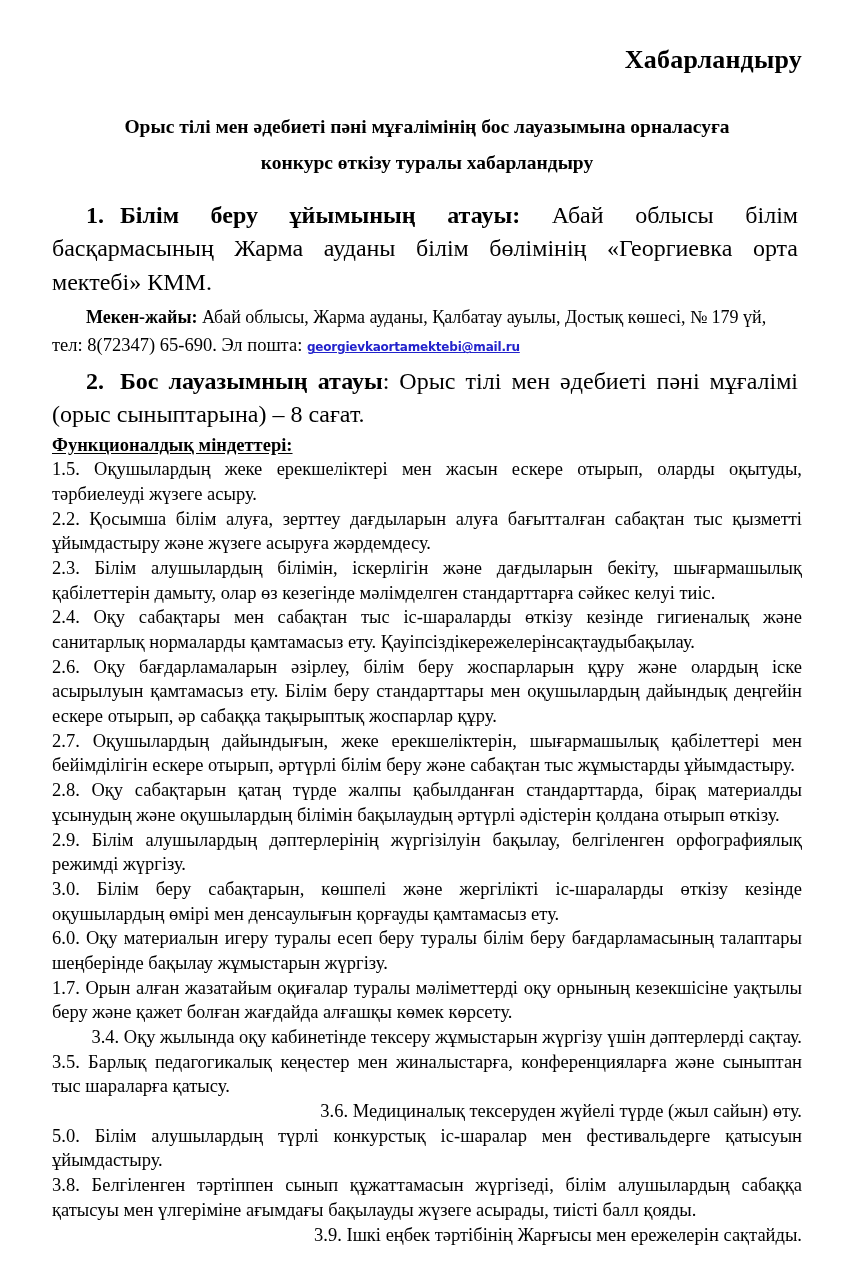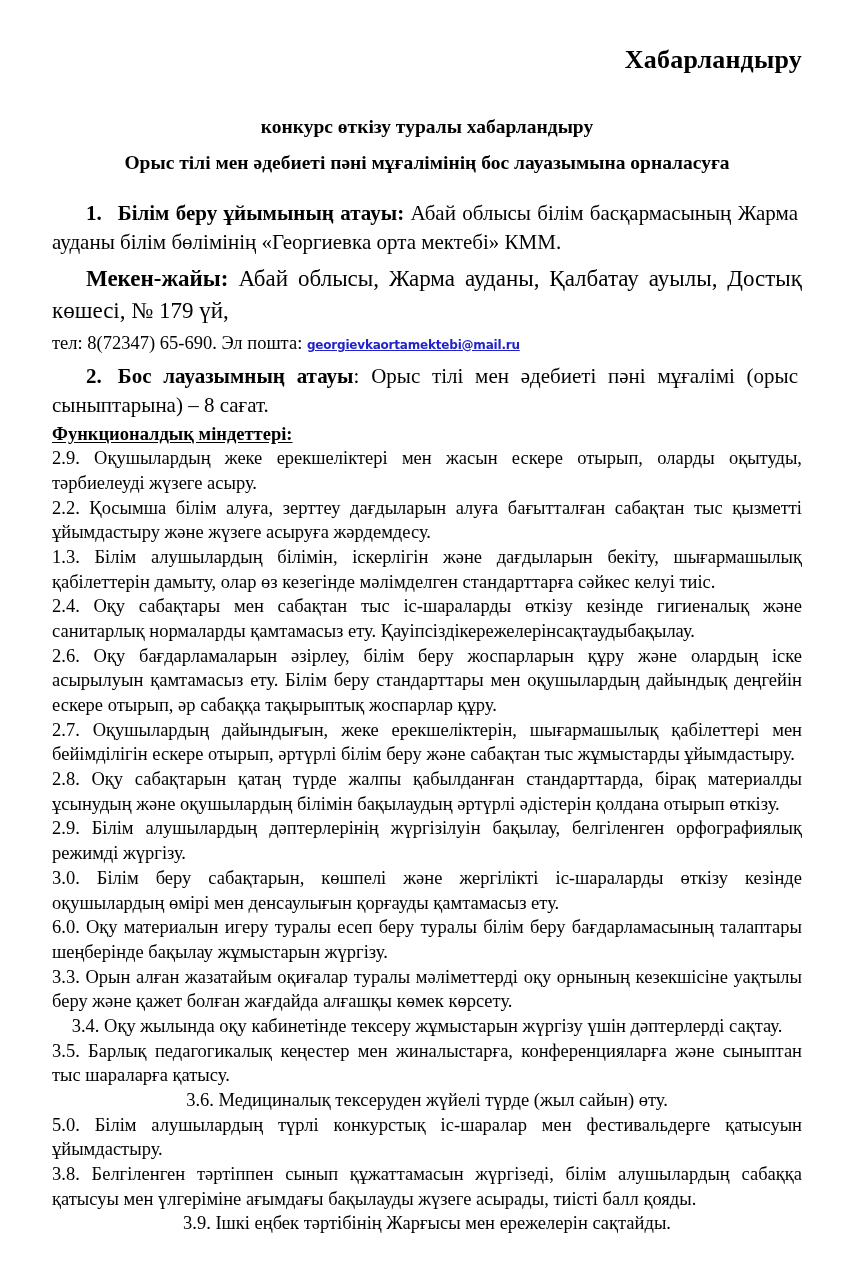--- a/index.html
+++ b/index.html
@@ -38,37 +38,37 @@
     font-weight: bold;
     font-size: 19.5px;
     line-height: 1.85;
     margin: 0 0 18px 0;
     padding: 0 14px;
   }
   .doc-subtitle .sub-line { display: block; }
 
   
   .numbered-item {
-    font-size: 21px;
+    font-size: 24px;
     line-height: 1.38;
     text-align: justify;
     text-justify: inter-word;
     margin: 0 4px 4px 0;
     text-indent: 34px;
   }
   .numbered-item .num {
     font-weight: bold;
     padding-right: 16px;
   }
   .numbered-item .lead {
     font-weight: bold;
   }
 
   .address-block {
-    font-size: 23px;
+    font-size: 18px;
     line-height: 1.38;
     text-align: justify;
     text-justify: inter-word;
     margin: 6px 0 4px 0;
     text-indent: 34px;
   }
   .address-block .lead { font-weight: bold; }
 
   .contact-line {
     font-size: 18.5px;
@@ -100,32 +100,32 @@
 
   
   .clause {
     font-size: 18.5px;
     line-height: 1.335;
     text-align: justify;
     text-justify: inter-word;
     margin: 0;
     padding: 0;
   }
-  .clause.single { text-align: center; font-family: Liberation Serif, serif; }
+  .clause.single { text-align: right; font-family: Liberation Serif, serif; }
 </style>
 </head>
 <body>
 
 <div class="page">
 
   <h1 class="doc-title">Хабарландыру</h1>
 
   <h2 class="doc-subtitle">
+    <span class="sub-line">Орыс тілі мен әдебиеті пәні мұғалімінің бос лауазымына орналасуға</span>
     <span class="sub-line">конкурс өткізу туралы хабарландыру</span>
-    <span class="sub-line">Орыс тілі мен әдебиеті пәні мұғалімінің бос лауазымына орналасуға</span>
   </h2>
 
   <p class="numbered-item">
     <span class="num">1.</span><span class="lead">Білім беру ұйымының атауы:</span><span> Абай  облысы білім басқармасының Жарма ауданы білім бөлімінің «Георгиевка орта мектебі» КММ.</span>
   </p>
 
   <p class="address-block">
     <span class="lead">Мекен-жайы:</span><span> Абай облысы, Жарма ауданы, Қалбатау ауылы, Достық көшесі, № 179 үй,</span>
   </p>
 
@@ -135,31 +135,31 @@
 
   <p class="numbered-item">
     <span class="num">2.</span><span class="lead">Бос лауазымның атауы</span><span>: Орыс тілі мен әдебиеті пәні мұғалімі (орыс сыныптарына) – 8 сағат.</span>
   </p>
 
   <div class="section-heading">
     <span class="u">Функционалдық міндеттері:</span>
   </div>
 
   <div class="duties-list">
-    <p class="clause">2.9. Оқушылардың жеке ерекшеліктері мен жасын ескере отырып, оларды оқытуды, тәрбиелеуді жүзеге асыру.</p>
+    <p class="clause">1.5. Оқушылардың жеке ерекшеліктері мен жасын ескере отырып, оларды оқытуды, тәрбиелеуді жүзеге асыру.</p>
     <p class="clause">2.2. Қосымша білім алуға, зерттеу дағдыларын алуға бағытталған сабақтан тыс қызметті ұйымдастыру және жүзеге асыруға жәрдемдесу.</p>
-    <p class="clause">1.3. Білім алушылардың білімін, іскерлігін және дағдыларын бекіту, шығармашылық қабілеттерін дамыту, олар өз кезегінде мәлімделген стандарттарға сәйкес келуі тиіс.</p>
+    <p class="clause">2.3. Білім алушылардың білімін, іскерлігін және дағдыларын бекіту, шығармашылық қабілеттерін дамыту, олар өз кезегінде мәлімделген стандарттарға сәйкес келуі тиіс.</p>
     <p class="clause">2.4. Оқу сабақтары мен сабақтан тыс іс-шараларды өткізу кезінде гигиеналық және санитарлық нормаларды қамтамасыз ету. Қауіпсіздікережелерінсақтаудыбақылау.</p>
     <p class="clause">2.6. Оқу бағдарламаларын әзірлеу, білім беру жоспарларын құру және олардың іске асырылуын қамтамасыз ету. Білім беру стандарттары мен оқушылардың дайындық деңгейін ескере отырып, әр сабаққа тақырыптық жоспарлар құру.</p>
     <p class="clause">2.7. Оқушылардың дайындығын, жеке ерекшеліктерін, шығармашылық қабілеттері мен бейімділігін ескере отырып, әртүрлі білім беру және сабақтан тыс жұмыстарды ұйымдастыру.</p>
     <p class="clause">2.8. Оқу сабақтарын қатаң түрде жалпы қабылданған стандарттарда, бірақ материалды ұсынудың және оқушылардың білімін бақылаудың әртүрлі әдістерін қолдана отырып өткізу.</p>
     <p class="clause">2.9. Білім алушылардың дәптерлерінің жүргізілуін бақылау, белгіленген орфографиялық режимді жүргізу.</p>
     <p class="clause">3.0. Білім беру сабақтарын, көшпелі және жергілікті іс-шараларды өткізу кезінде оқушылардың өмірі мен денсаулығын қорғауды қамтамасыз ету.</p>
     <p class="clause">6.0. Оқу материалын игеру туралы есеп беру туралы білім беру бағдарламасының талаптары шеңберінде бақылау жұмыстарын жүргізу.</p>
-    <p class="clause">3.3. Орын алған жазатайым оқиғалар туралы мәліметтерді оқу орнының кезекшісіне уақтылы беру және қажет болған жағдайда алғашқы көмек көрсету.</p>
+    <p class="clause">1.7. Орын алған жазатайым оқиғалар туралы мәліметтерді оқу орнының кезекшісіне уақтылы беру және қажет болған жағдайда алғашқы көмек көрсету.</p>
     <p class="clause single">3.4. Оқу жылында оқу кабинетінде тексеру жұмыстарын жүргізу  үшін дәптерлерді сақтау.</p>
     <p class="clause">3.5. Барлық педагогикалық кеңестер мен жиналыстарға, конференцияларға және сыныптан тыс шараларға қатысу.</p>
     <p class="clause single">3.6. Медициналық тексеруден жүйелі түрде (жыл сайын) өту.</p>
     <p class="clause">5.0. Білім алушылардың түрлі конкурстық іс-шаралар мен фестивальдерге қатысуын ұйымдастыру.</p>
     <p class="clause">3.8. Белгіленген тәртіппен сынып құжаттамасын жүргізеді, білім алушылардың сабаққа қатысуы мен үлгеріміне ағымдағы бақылауды жүзеге асырады, тиісті балл қояды.</p>
     <p class="clause single">3.9. Ішкі еңбек тәртібінің Жарғысы мен ережелерін сақтайды.</p>
   </div>
 
 </div>
 

